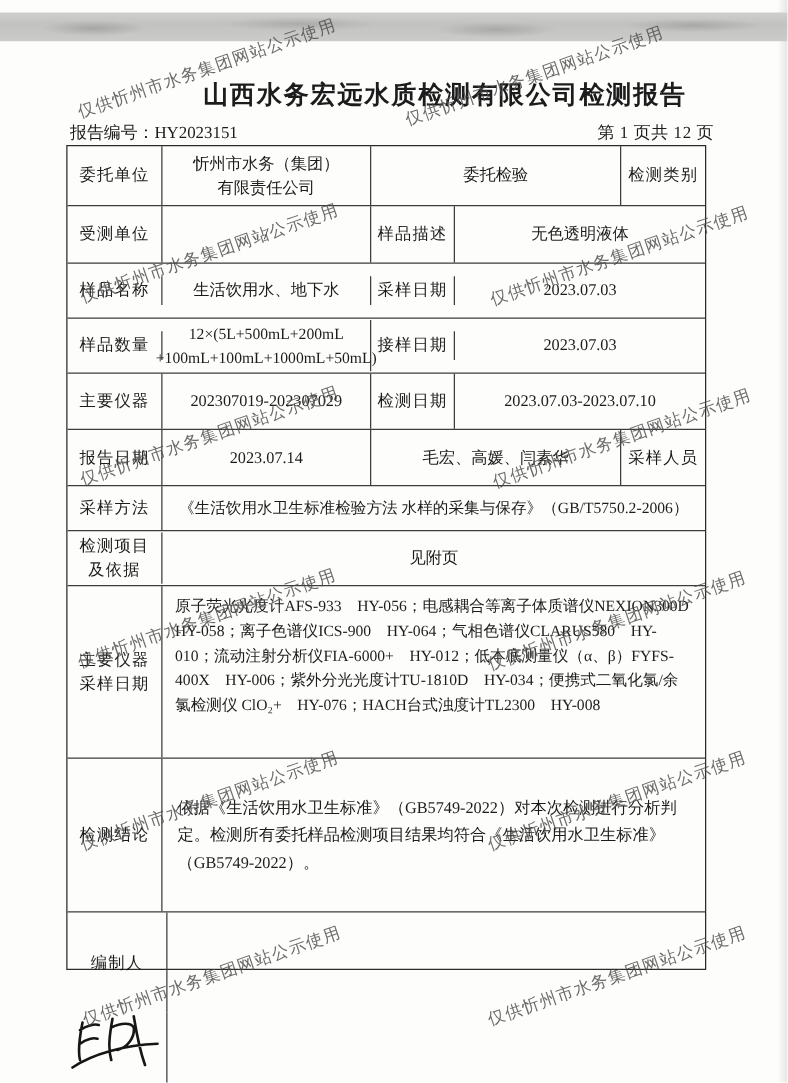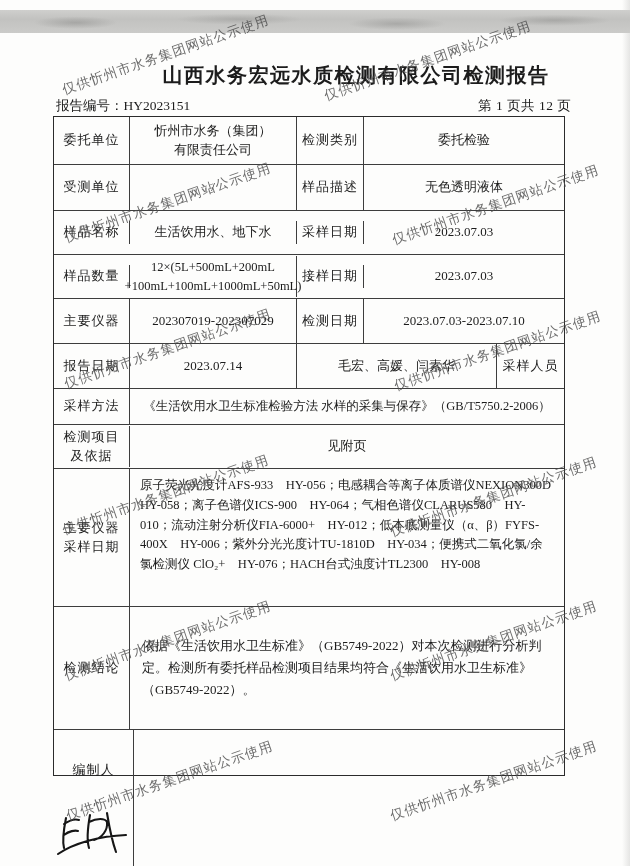--- a/index.html
+++ b/index.html
@@ -87,22 +87,22 @@
   <div class="title">山西水务宏远水质检测有限公司检测报告</div>
   <div class="meta left">报告编号：HY2023151</div>
   <div class="meta right">第 1 页共 12 页</div>
 
   <div class="report-table">
 
     <div class="trow h47">
       <div class="cell c1 lab">委托单位</div>
       <div class="cell c2">忻州市水务（集团）
 有限责任公司</div>
+      <div class="cell c4">委托检验</div>
       <div class="cell c3 lab">检测类别</div>
-      <div class="cell c4">委托检验</div>
     </div>
 
     <div class="trow h45">
       <div class="cell c1 lab">受测单位</div>
       <div class="cell c2">/</div>
       <div class="cell c3 lab">样品描述</div>
       <div class="cell c4">无色透明液体</div>
     </div>
 
     <div class="trow h43">

